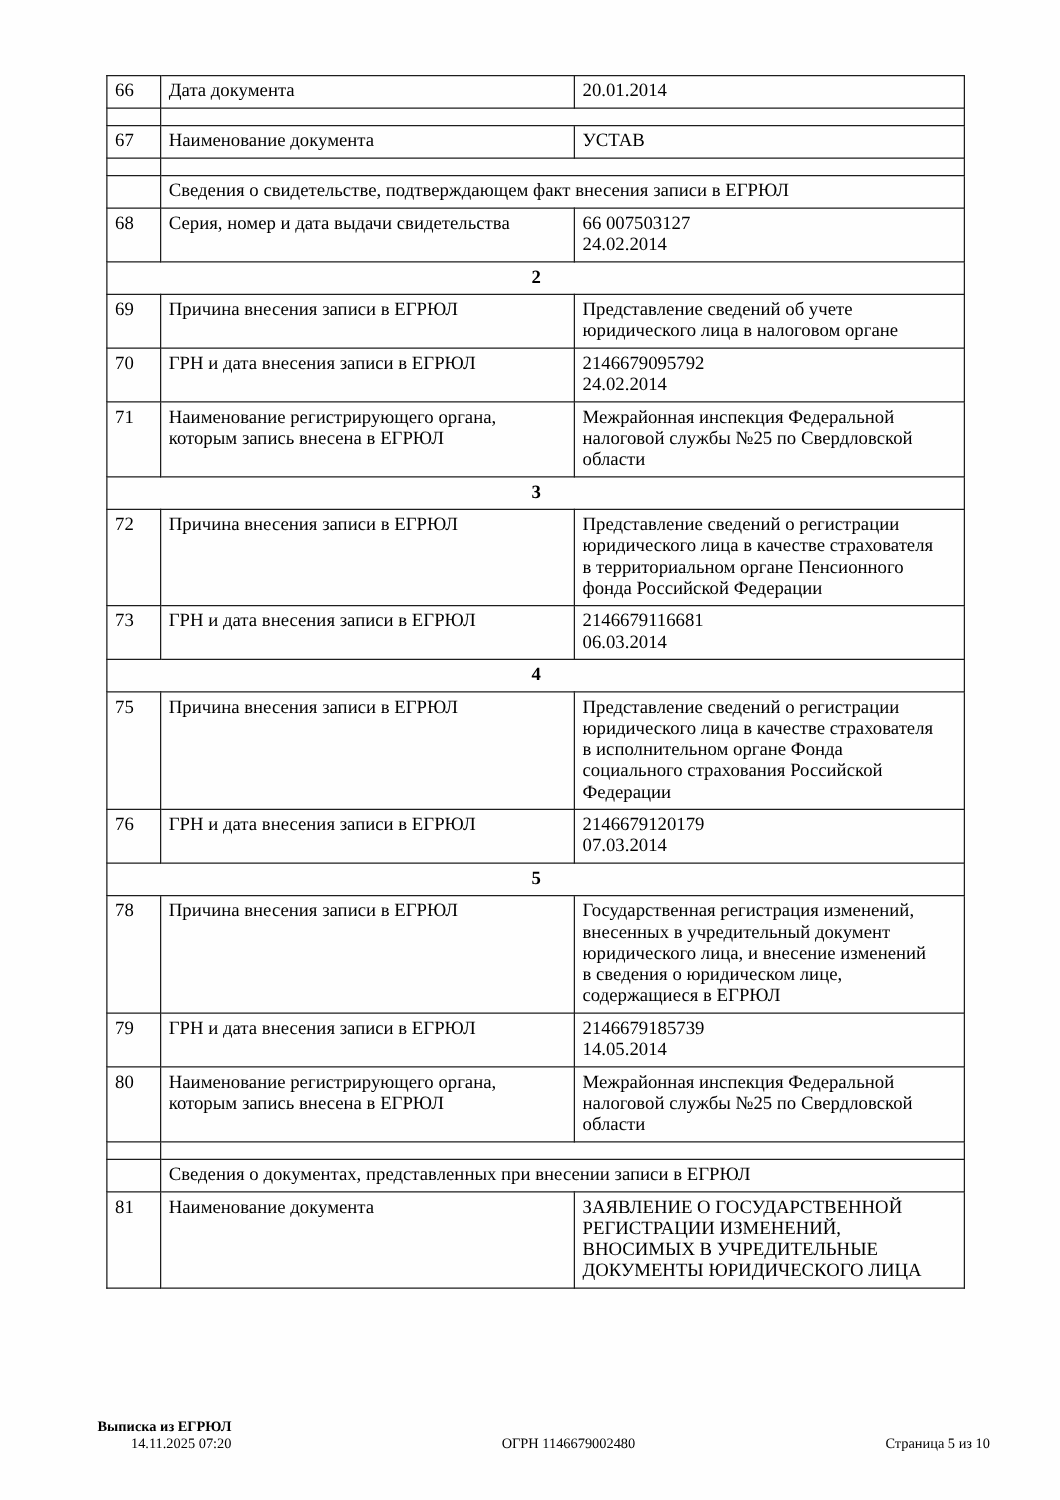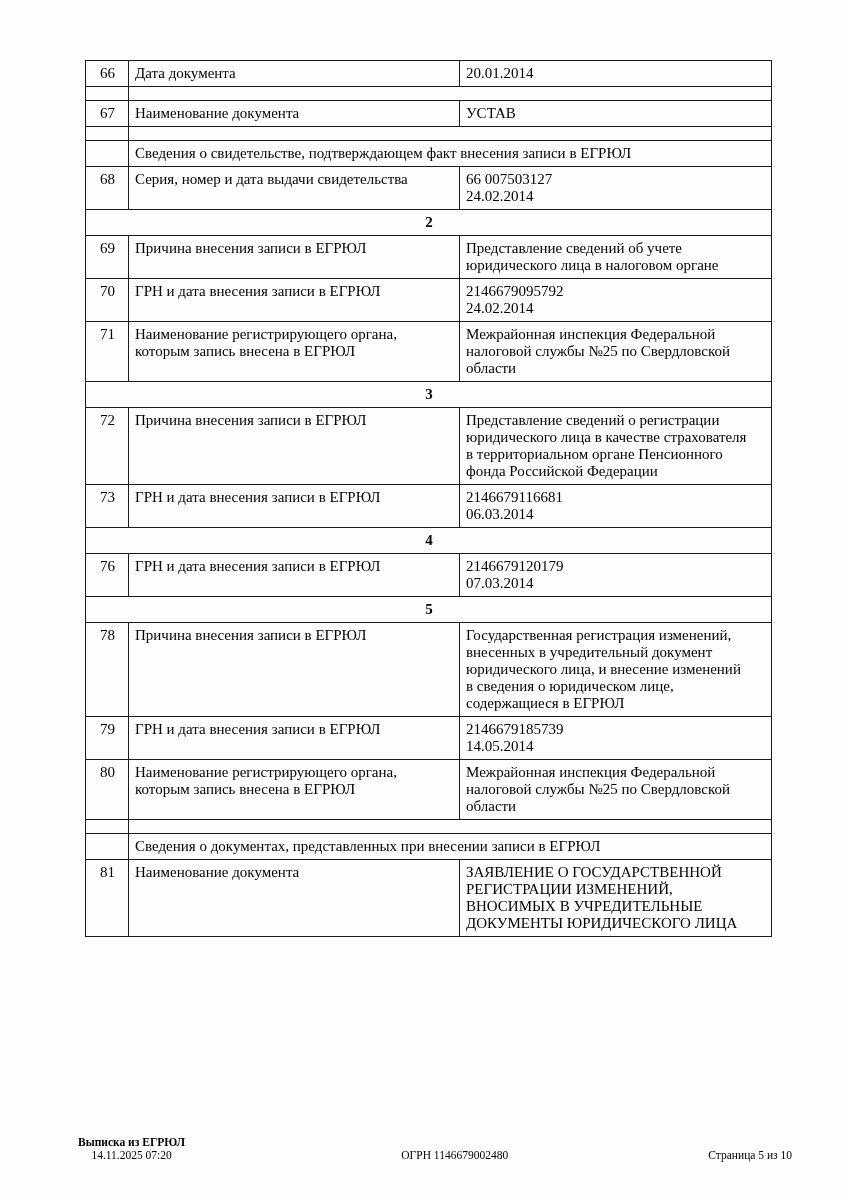--- a/index.html
+++ b/index.html
@@ -32,21 +32,21 @@
     border: 1px solid #1c1c1c;
     vertical-align: top;
     font-size: 15px;
     line-height: 17px;
     padding: 4px 5px 4px 6px;
     white-space: pre-line;
     overflow: hidden;
     word-wrap: break-word;
   }
   td.c-num {
-    text-align: center;
+    text-align: left;
     padding-left: 2px;
     padding-right: 2px;
   }
   tr.spacer td {
     height: 13px;
     padding: 0;
   }
   td.secnum {
     text-align: center;
     font-weight: bold;
@@ -60,21 +60,21 @@
     position: absolute;
     left: 78px;
     right: 56px;
     top: 1136px;
     display: flex;
     justify-content: space-between;
     align-items: flex-end;
     font-size: 11.5px;
     line-height: 13px;
   }
-  .footer .f-left { text-align: center; }
+  .footer .f-left { text-align: right; }
   .footer .f-doc-type { font-weight: bold; }
   .footer .f-center { text-align: center; margin-left: 16px; }
   .footer .f-right { text-align: right; }
 </style>
 </head>
 <body>
 
 <div class="page">
 
   <table class="egrul">
@@ -147,20 +147,29 @@
 фонда Российской Федерации</td>
         </tr>
         <tr>
           <td class="c-num">73</td>
           <td>ГРН и дата внесения записи в ЕГРЮЛ</td>
           <td>2146679116681
 06.03.2014</td>
         </tr>
         <tr>
           <td colspan="3" class="secnum">4</td>
+        </tr>
+        <tr>
+          <td class="c-num">75</td>
+          <td>Причина внесения записи в ЕГРЮЛ</td>
+          <td>Представление сведений о регистрации
+юридического лица в качестве страхователя
+в исполнительном органе Фонда
+социального страхования Российской
+Федерации</td>
         </tr>
         <tr>
           <td class="c-num">76</td>
           <td>ГРН и дата внесения записи в ЕГРЮЛ</td>
           <td>2146679120179
 07.03.2014</td>
         </tr>
         <tr>
           <td colspan="3" class="secnum">5</td>
         </tr>

